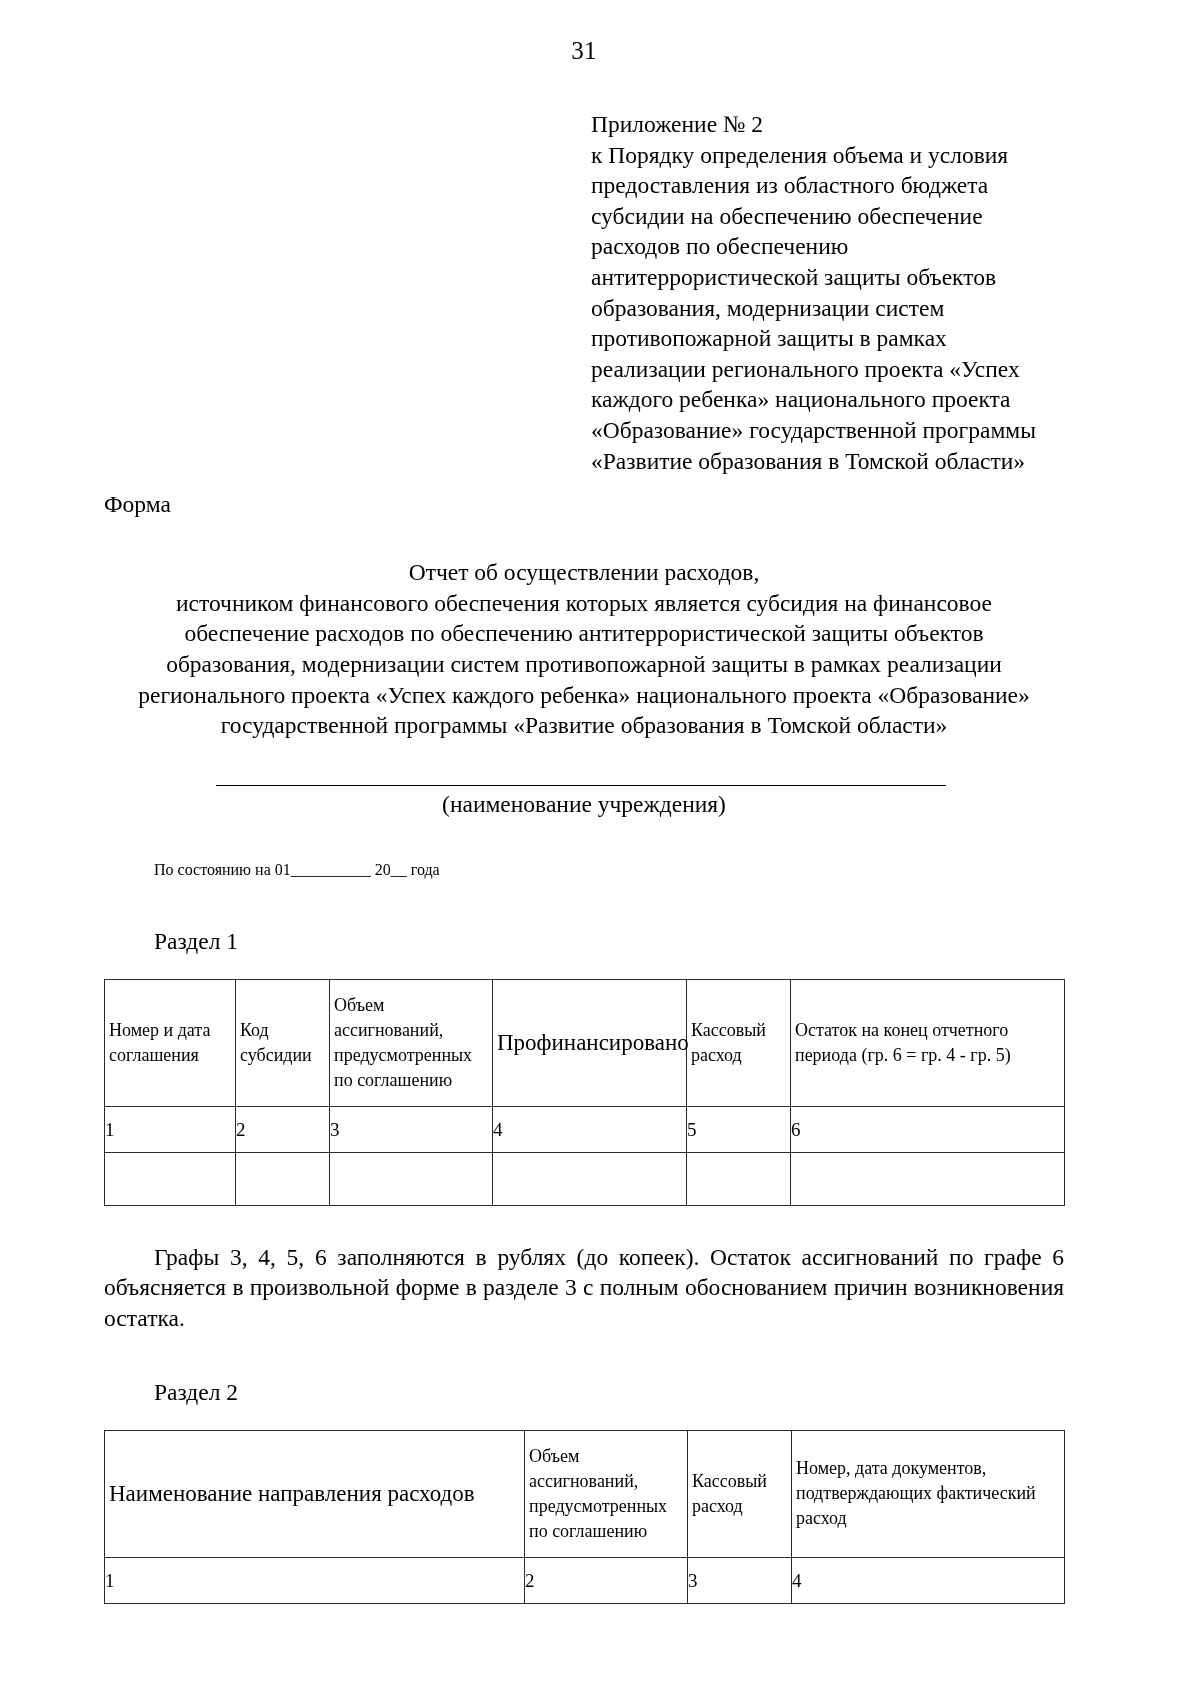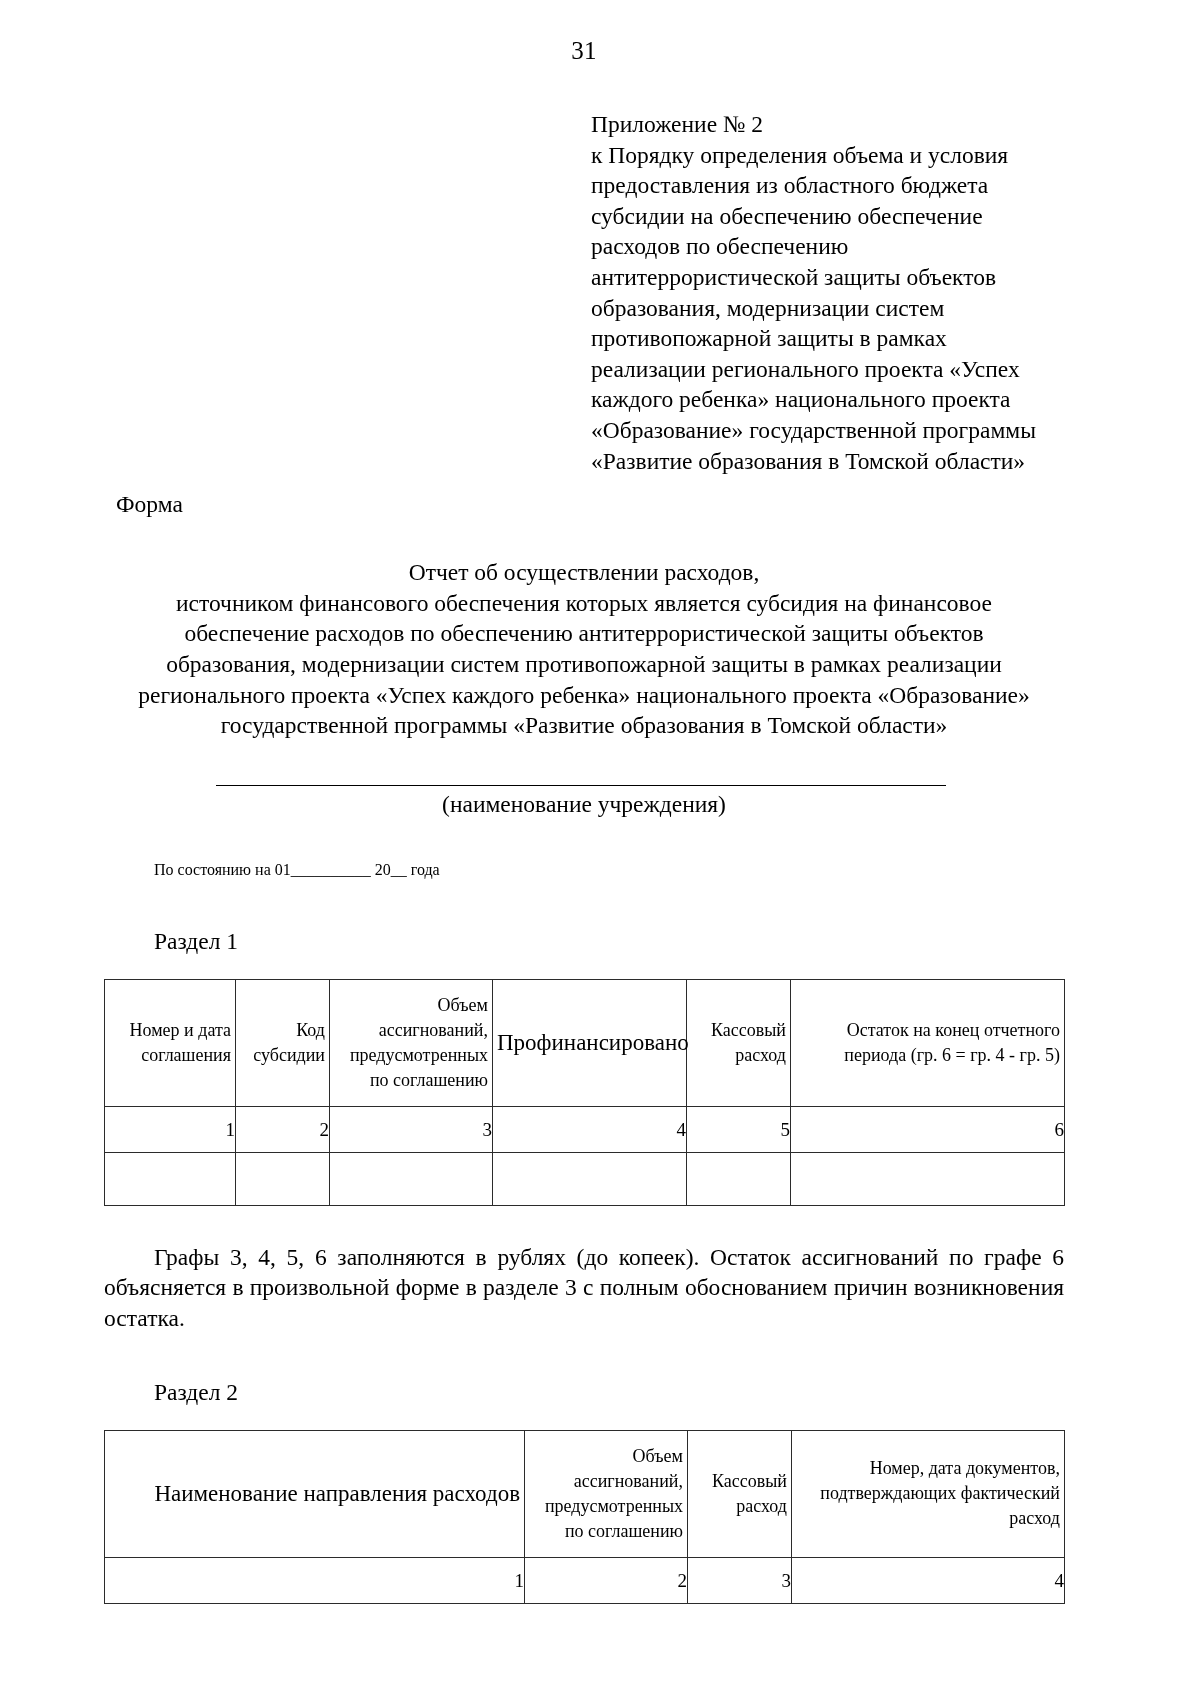--- a/index.html
+++ b/index.html
@@ -47,21 +47,20 @@
     font-size: 23.5px;
     line-height: 30.6px;
     text-align: left;
   }
   .appendix-block .ln { white-space: pre-wrap; }
 
   .forma {
     margin-top: 13px;
     font-size: 23.5px;
     line-height: 30px;
-    margin-left: 12px;
   }
 
   .doc-title {
     margin-top: 38px;
     font-size: 23.5px;
     line-height: 30.6px;
     text-align: center;
   }
   .doc-title .first { display:block; }
   .doc-title .rest { display:block; }
@@ -98,21 +97,21 @@
   table.form-table {
     border-collapse: collapse;
     table-layout: fixed;
     margin-top: 23px;
     width: 960px;
     font-size: 18px;
   }
   table.form-table td {
     border: 1.3px solid #2b2b2b;
     padding: 0;
-    text-align: right;
+    text-align: left;
     vertical-align: middle;
     line-height: 25px;
     font-size: 18px;
   }
   table.form-table td.hcell {
     height: 118px;
     padding: 4px 4px;
   }
   table.form-table td.numcell {
     height: 45px;

